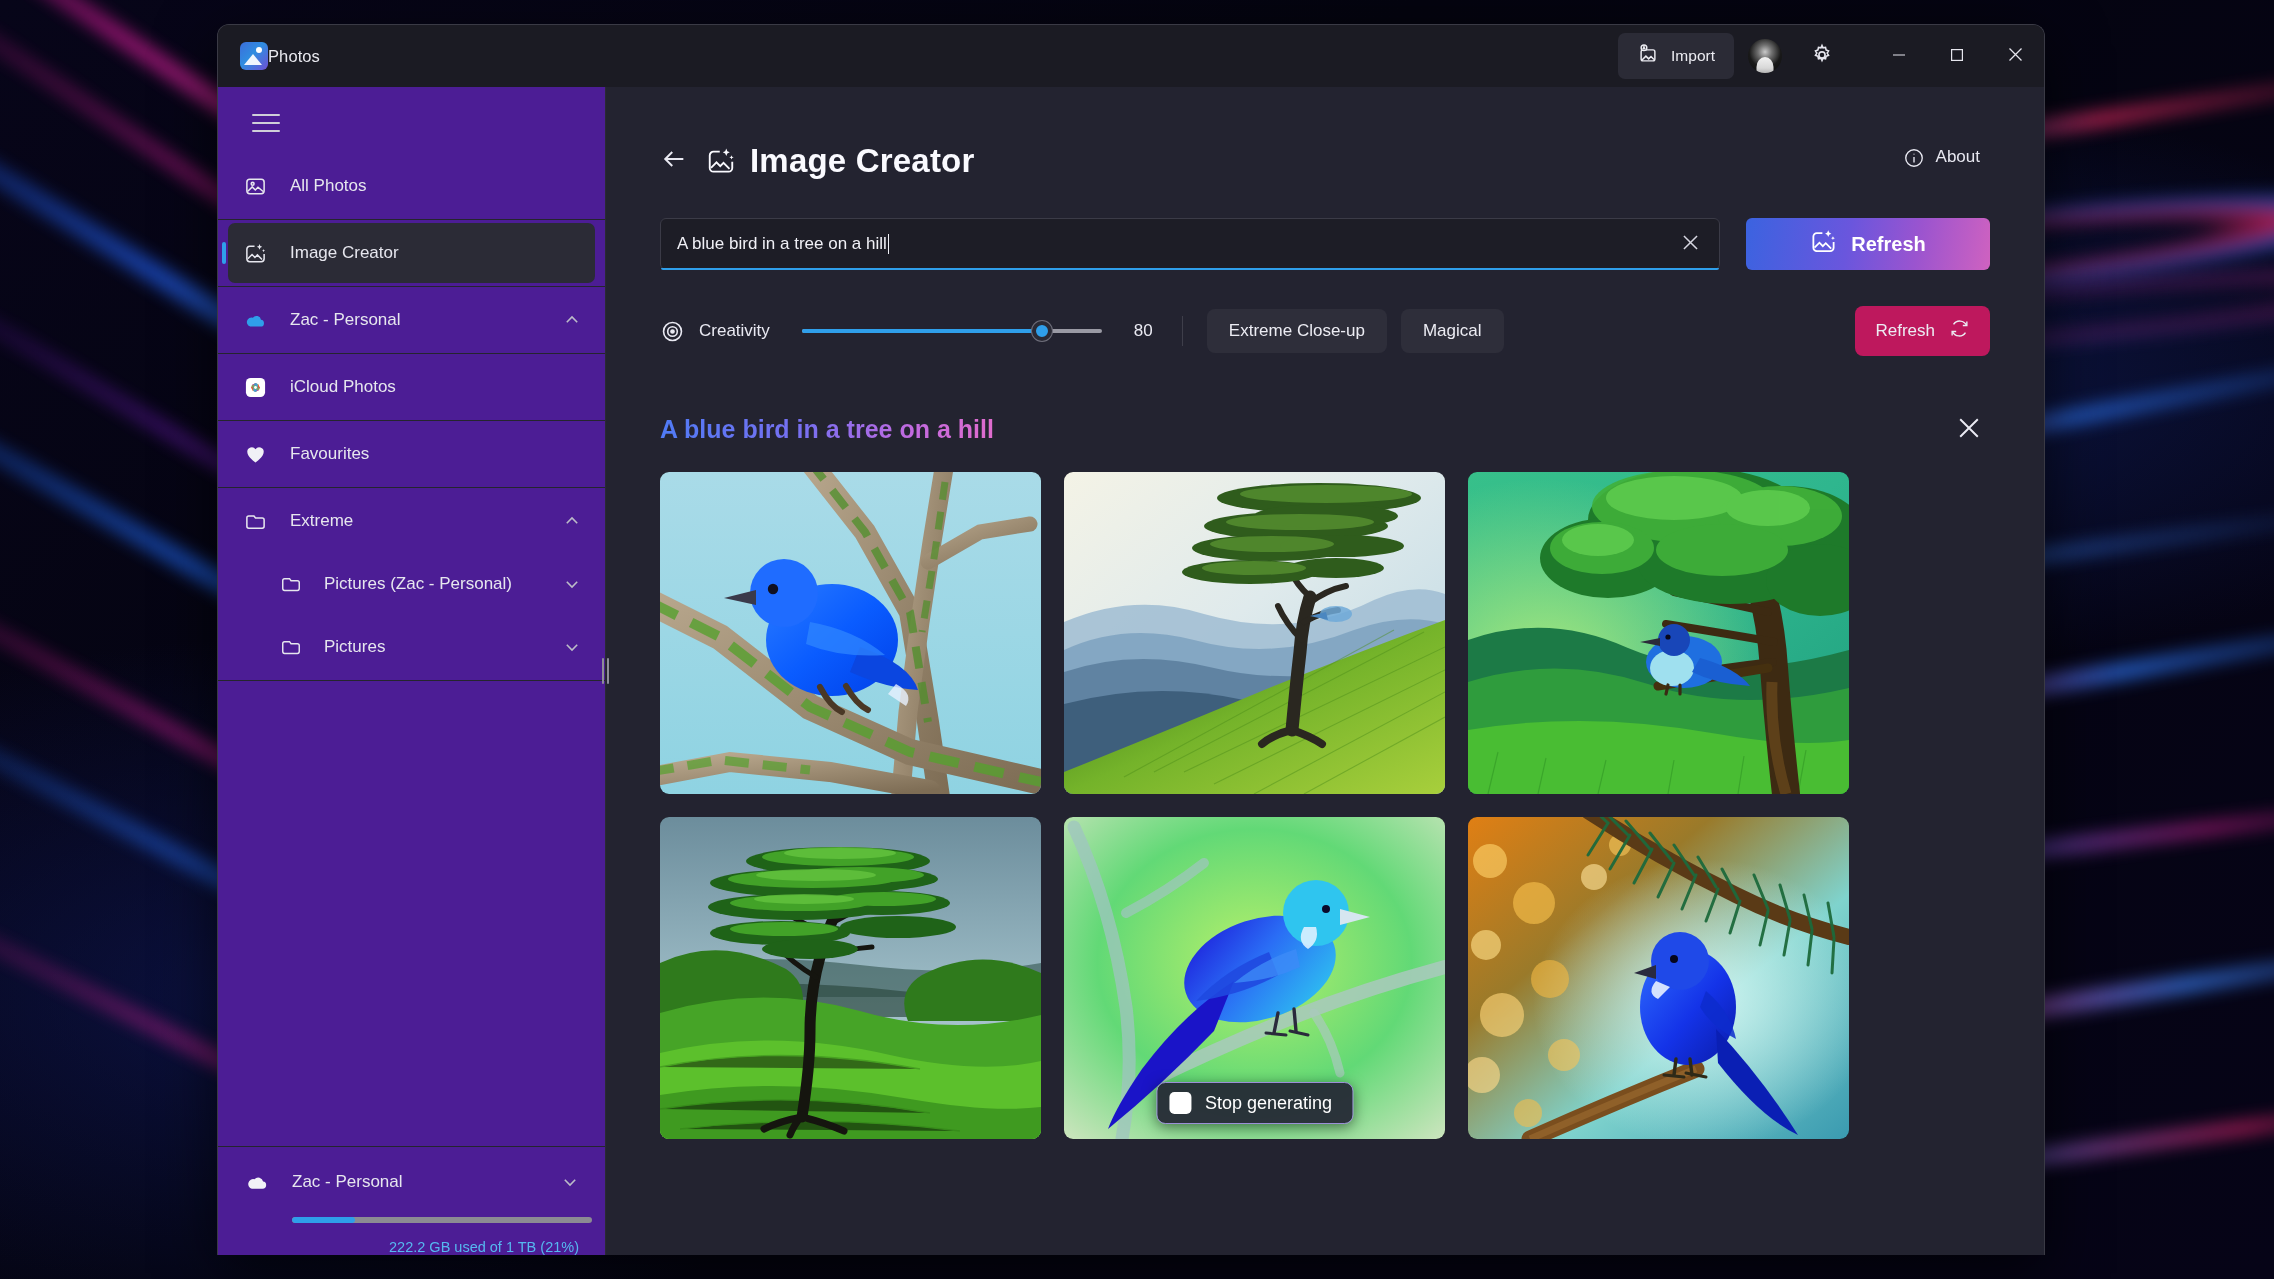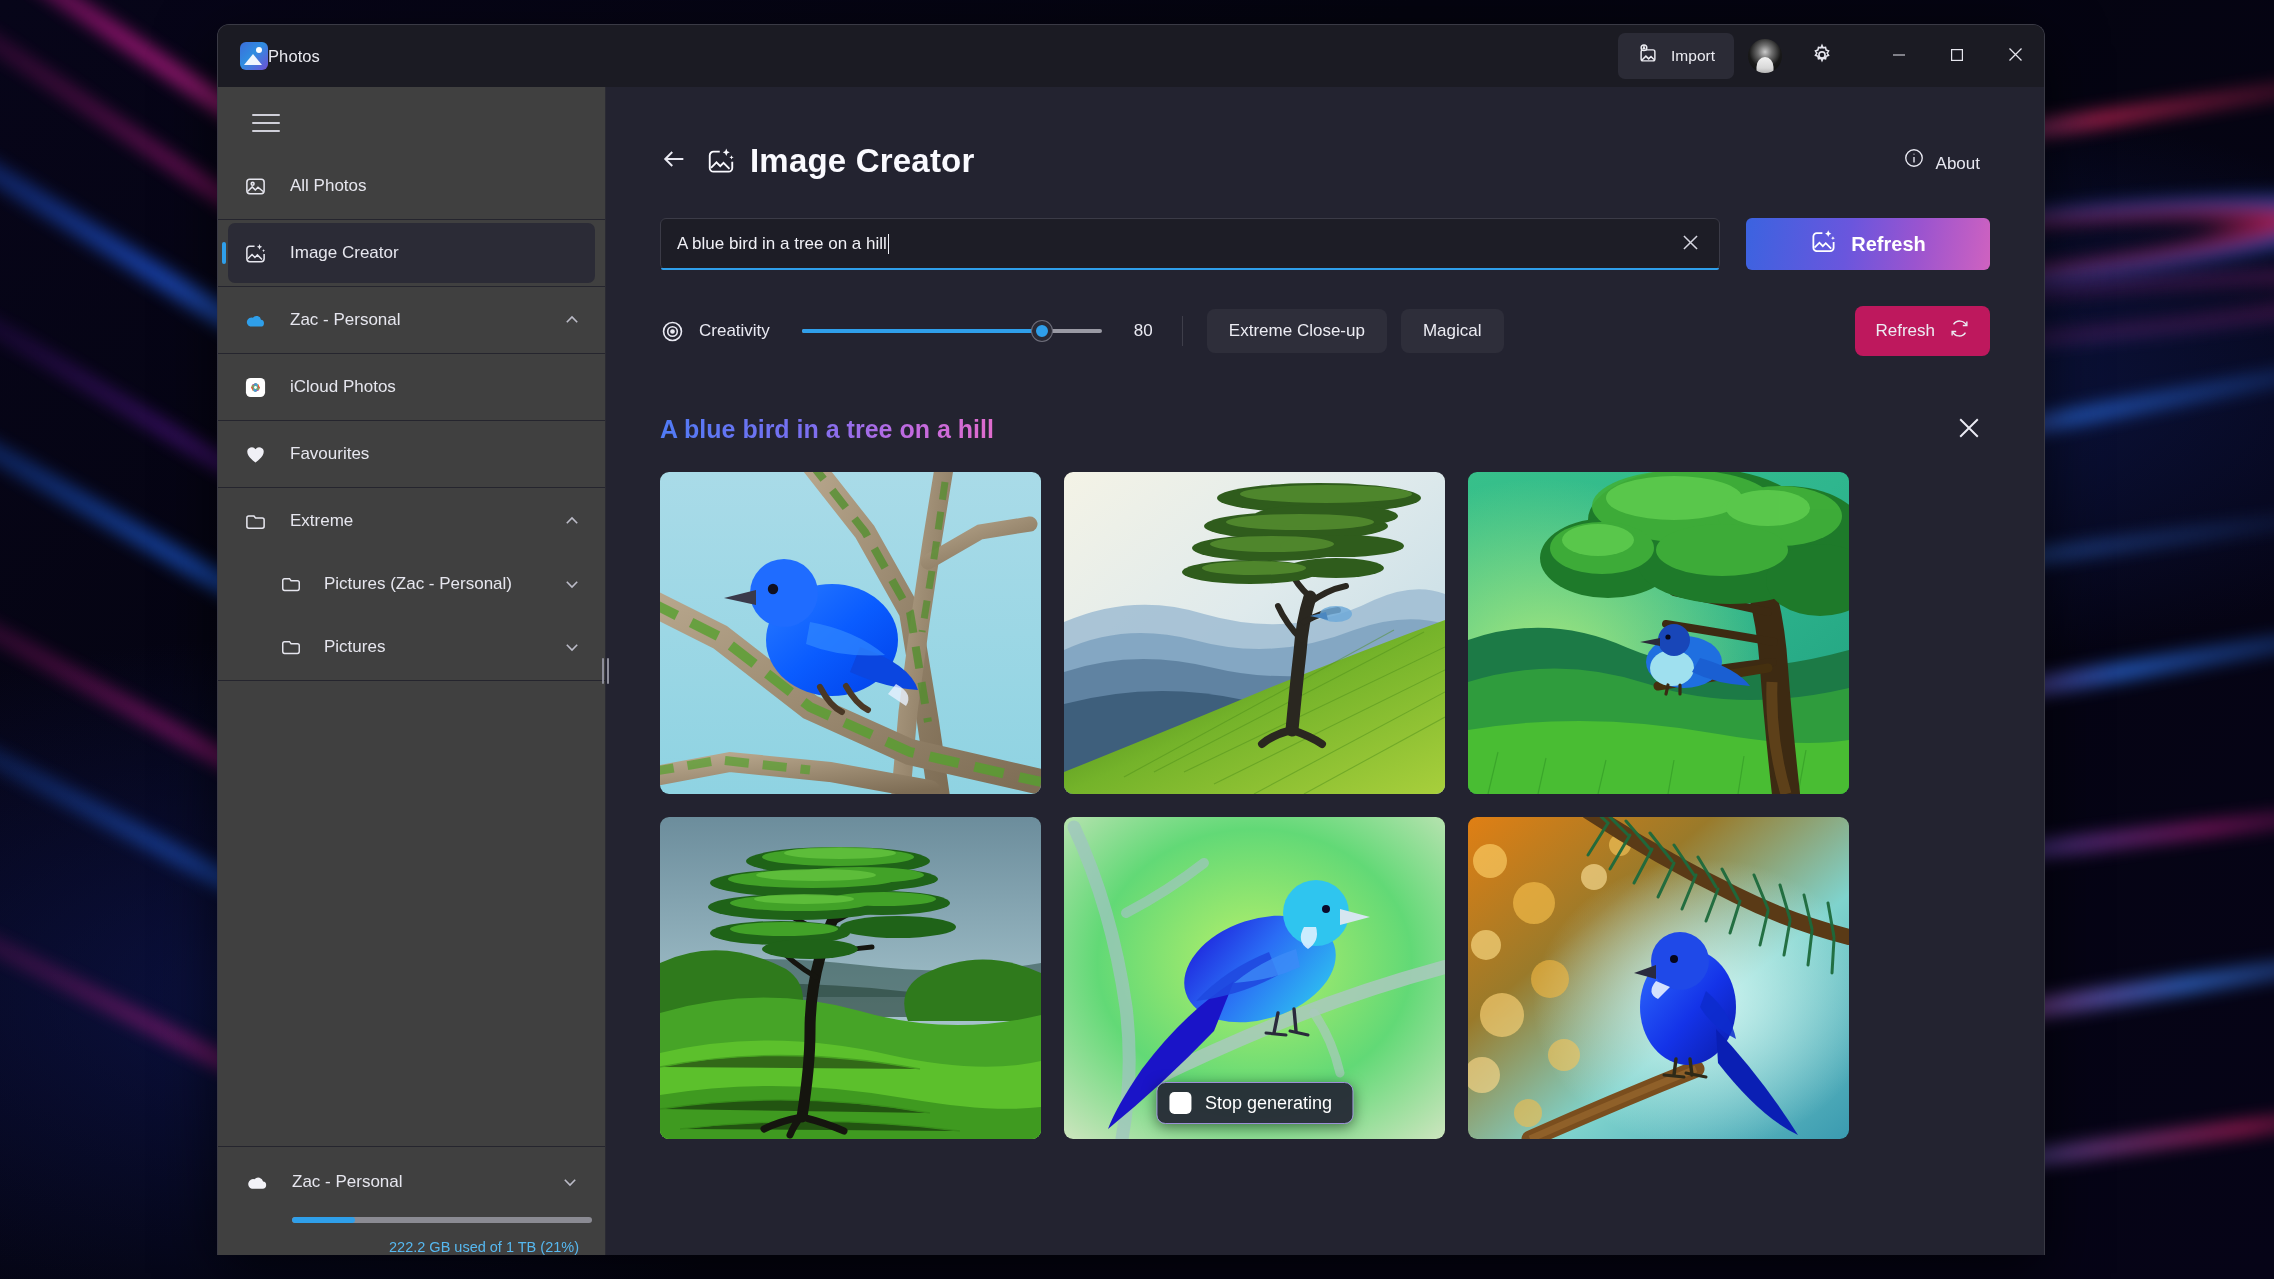--- a/index.html
+++ b/index.html
@@ -137,21 +137,21 @@
     width: 58px; height: 62px; display: flex; align-items: center; justify-content: center;
     background: none; border: none; cursor: pointer; color: #e6e6ee;
   }
 
   
   #body { flex: 1; display: flex; min-height: 0; }
 
   
   #sidebar {
     width: 388px; flex: 0 0 388px;
-    background: #404040;
+    background: #4c1d95;
     border-right: 1px solid #2a2a33;
     display: flex; flex-direction: column;
     position: relative;
   }
   #hamburger {
     width: 52px; height: 44px; margin: 14px 0 8px 22px;
     display: flex; flex-direction: column; justify-content: center; gap: 6px;
     padding: 0 12px; background: none; border: none; cursor: pointer;
     border-radius: 6px;
   }
@@ -205,21 +205,21 @@
     padding: 52px 54px 0 54px; overflow: hidden; position: relative;
   }
   #page-head { display: flex; align-items: center; }
   #back-btn {
     background: none; border: none; cursor: pointer; color: #e9e9f2;
     padding: 0; margin-right: 18px; display: flex; align-items: center;
   }
   #page-title-icon { margin-right: 14px; display: flex; align-items: center; }
   #page-title { color: #fafaff; font-size: 33px; font-weight: bold; letter-spacing: .2px; }
   #about-btn {
-    margin-left: auto; display: flex; align-items: flex-end; gap: 11px;
+    margin-left: auto; display: flex; align-items: flex-start; gap: 11px;
     background: none; border: none; cursor: pointer;
     color: #e7e7f0; font-size: 17px; font-family: inherit; padding: 8px 10px; border-radius: 6px;
   }
 
   
   #prompt-row { display: flex; align-items: flex-start; margin-top: 36px; gap: 26px; }
   #prompt-box {
     flex: 1; position: relative;
     background: #1d1d26; border: 1px solid #3b3b47;
     border-radius: 6px; height: 52px;

